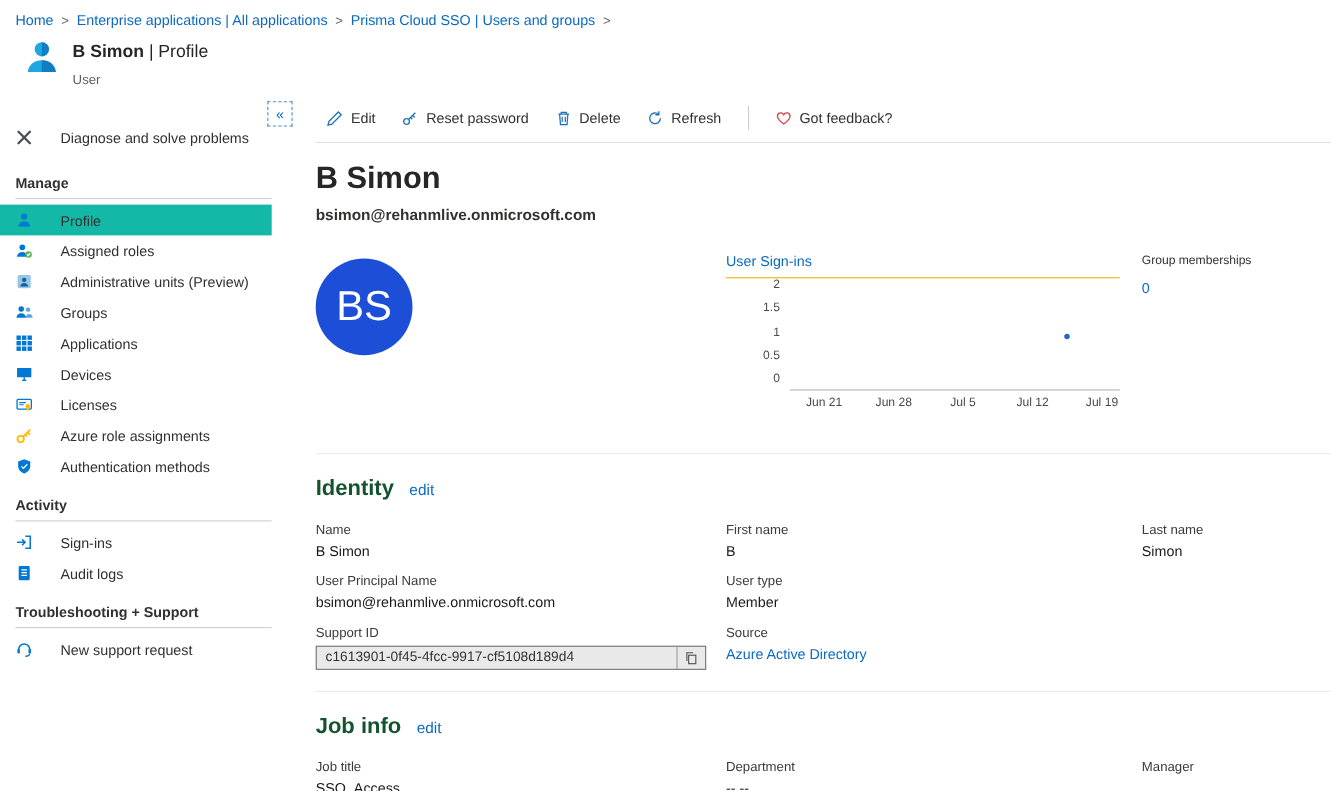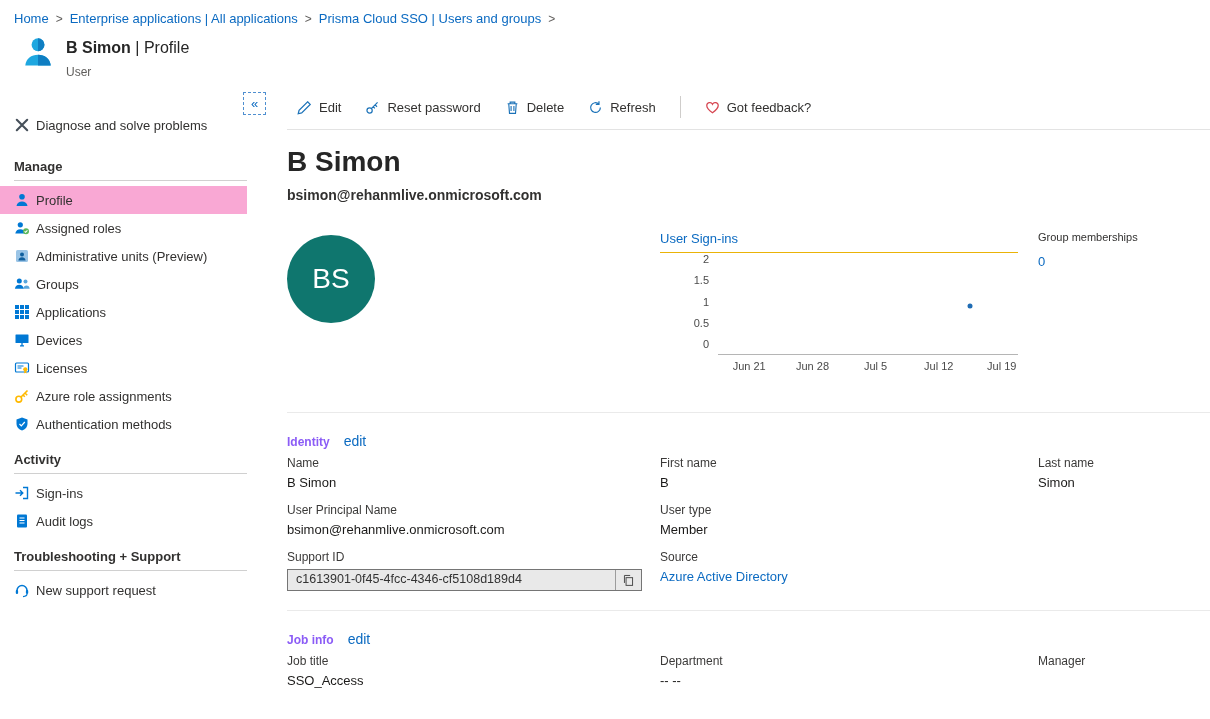--- a/index.html
+++ b/index.html
@@ -19,42 +19,42 @@
   .title-bold { font-weight:700; }
   .title-rest { font-weight:400; }
   .page-subtitle { font-size:12px; color:#605e5c; margin-top:3px; }
 
   
   .content { display:flex; }
   .sidebar { width:247px; flex-shrink:0; padding-top:32px; }
   .main { flex:1; padding:8px 0 0 40px; min-width:0; }
 
   
-  .sidebar-item { display:flex; align-items:center; gap:6px; padding:5px 4px 5px 14px; font-size:13px; cursor:pointer; height:28px; color:#323130; }
-  .sidebar-item.selected { background:#f9a8d4; }
+  .sidebar-item { display:flex; align-items:center; gap:25px; padding:5px 4px 5px 14px; font-size:13px; cursor:pointer; height:28px; color:#323130; }
+  .sidebar-item.selected { background:#14b8a6; }
   .sidebar-item .sicon { width:16px; height:16px; flex-shrink:0; display:flex; }
   .sidebar-section-title { font-weight:700; font-size:13px; padding:14px 0 6px 14px; color:#323130; }
   .sidebar-rule { border-bottom:1px solid #d0d0d0; margin:0 0 5px 14px; }
   .diagnose { margin-bottom:6px; }
 
   
   .collapse-btn { position:absolute; left:243px; top:92px; width:23px; height:23px; border:1px dashed #4f8fd0; color:#0b6ac1; background:#fff; display:flex; align-items:center; justify-content:center; font-size:13px; cursor:pointer; z-index:3; }
 
   
   .toolbar { display:flex; align-items:center; gap:24px; padding:9px 0 11px 10px; border-bottom:1px solid #e3e3e3; }
   .toolbar-btn { display:flex; align-items:center; gap:7px; font-size:13px; color:#323130; cursor:pointer; }
   .toolbar-btn svg { width:15px; height:15px; }
   .toolbar-sep { width:1px; height:22px; background:#cfcdcb; }
 
   
   .user-name-h1 { font-size:28px; font-weight:600; color:#262626; margin-top:16px; }
   .user-upn { font-size:14px; font-weight:700; margin-top:9px; }
 
   .glance-row { display:grid; grid-template-columns:373px 378px 1fr; margin-top:26px; align-items:start; }
-  .avatar { width:88px; height:88px; border-radius:50%; background:#0f766e; color:#fff; display:flex; align-items:center; justify-content:center; font-size:28px; margin-top:6px; }
+  .avatar { width:88px; height:88px; border-radius:50%; background:#1d4ed8; color:#fff; display:flex; align-items:center; justify-content:center; font-size:38px; margin-top:6px; }
 
   .chart { width:358px; }
   .chart-title-row { border-bottom:1px solid #eab308; padding-bottom:5px; }
   .chart-title { color:#0b6ac1; font-size:13px; cursor:pointer; }
   .chart-body { display:flex; height:97px; margin-top:5px; }
   .y-axis { width:58px; display:flex; flex-direction:column; justify-content:space-between; align-items:flex-end; padding-right:9px; font-size:11px; color:#4a4a4a; transform:translateY(-5px); }
   .plot { flex:1; position:relative; border-bottom:1px solid #b5b5b5; }
   .chart-dot { position:absolute; width:5px; height:5px; border-radius:50%; background:#1f6cb4; transform:translate(-50%,-50%); }
   .x-axis { position:relative; height:16px; margin-left:58px; margin-top:5px; font-size:11px; color:#4a4a4a; }
   .x-tick { position:absolute; transform:translateX(-50%); white-space:nowrap; }
@@ -62,24 +62,24 @@
   .group-mem { padding-top:2px; }
   .group-mem-label { font-size:11px; color:#323130; }
   .group-mem-value { color:#0b6ac1; font-size:13px; margin-top:11px; cursor:pointer; display:inline-block; }
 
   .hr { border-bottom:1px solid #eaeaea; }
   .hr-glance { margin-top:36px; }
   .hr-identity { margin-top:8px; }
 
   
   .section-head { display:flex; align-items:baseline; gap:14px; margin-top:20px; }
-  .section-title { font-size:12px; font-weight:700; color:#8b5cf6; }
+  .section-title { font-size:20px; font-weight:700; color:#14532d; }
   .edit-link { color:#0b6ac1; font-size:14px; cursor:pointer; }
 
-  .fields-grid { display:grid; grid-template-columns:373px 378px 1fr; margin-top:7px; }
+  .fields-grid { display:grid; grid-template-columns:373px 378px 1fr; margin-top:18px; }
   .field { margin-bottom:11px; min-height:36px; }
   .field-label { font-size:12px; color:#3b3a39; margin-bottom:5px; }
   .field-value { font-size:13px; color:#1b1a19; }
   .field-value.link { color:#0b6ac1; cursor:pointer; }
 
   .objid-box { width:355px; height:22px; display:flex; align-items:stretch; border:1px solid #757575; background:#e9e9e9; margin-top:2px; }
   .objid-text { flex:1; padding:2px 8px 0 8px; font-size:12.5px; color:#333; white-space:nowrap; overflow:hidden; }
   .copy-btn { width:26px; border-left:1px solid #9c9c9c; display:flex; align-items:center; justify-content:center; cursor:pointer; }
   .copy-btn svg { width:13px; height:13px; }
 </style>
@@ -379,21 +379,21 @@
         </div>
         <div class="field">
           <div class="field-label">User type</div>
           <div class="field-value">Member</div>
         </div>
         <div class="field"></div>
 
         <div class="field">
           <div class="field-label">Support ID</div>
           <div class="objid-box">
-            <div class="objid-text">c1613901-0f45-4fcc-4346-cf5108d189d4</div>
+            <div class="objid-text">c1613901-0f45-4fcc-9917-cf5108d189d4</div>
             <div class="copy-btn">
               <svg viewBox="0 0 16 16">
                   <rect x="5" y="4.5" width="8" height="9.5" fill="none" stroke="#4a4a4a" stroke-width="1.2"></rect>
                   <path d="M3 11V1.8h7" fill="none" stroke="#4a4a4a" stroke-width="1.2"></path>
                 </svg>
             </div>
           </div>
         </div>
         <div class="field">
           <div class="field-label">Source</div>

